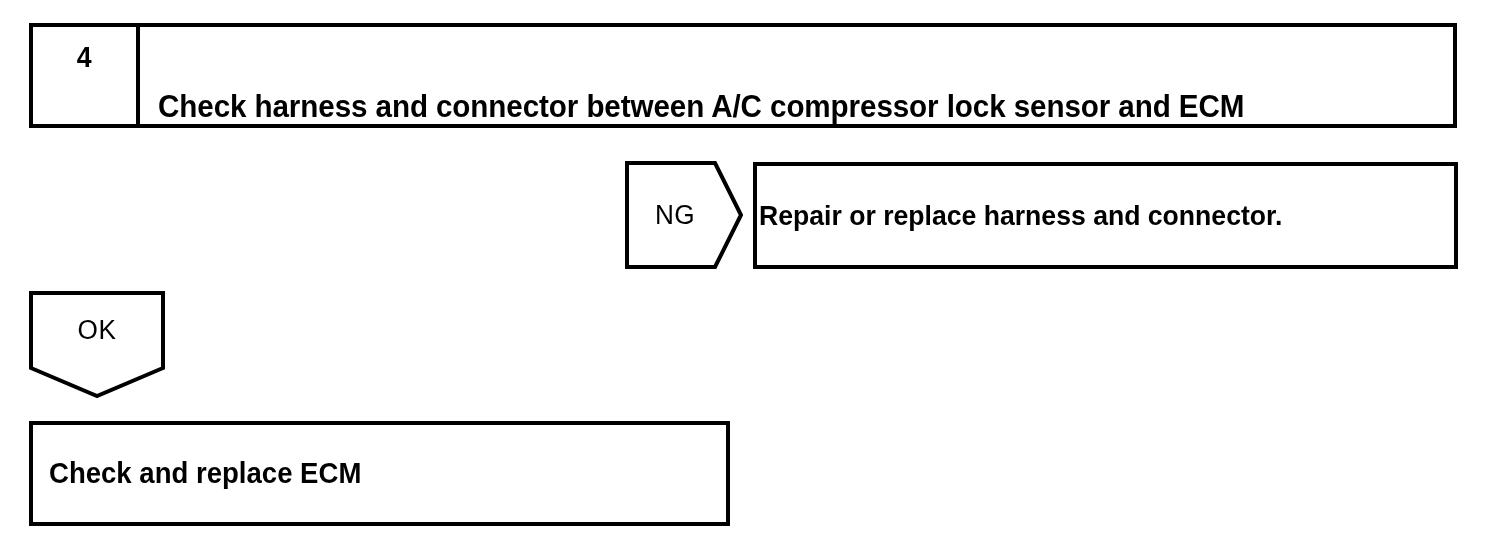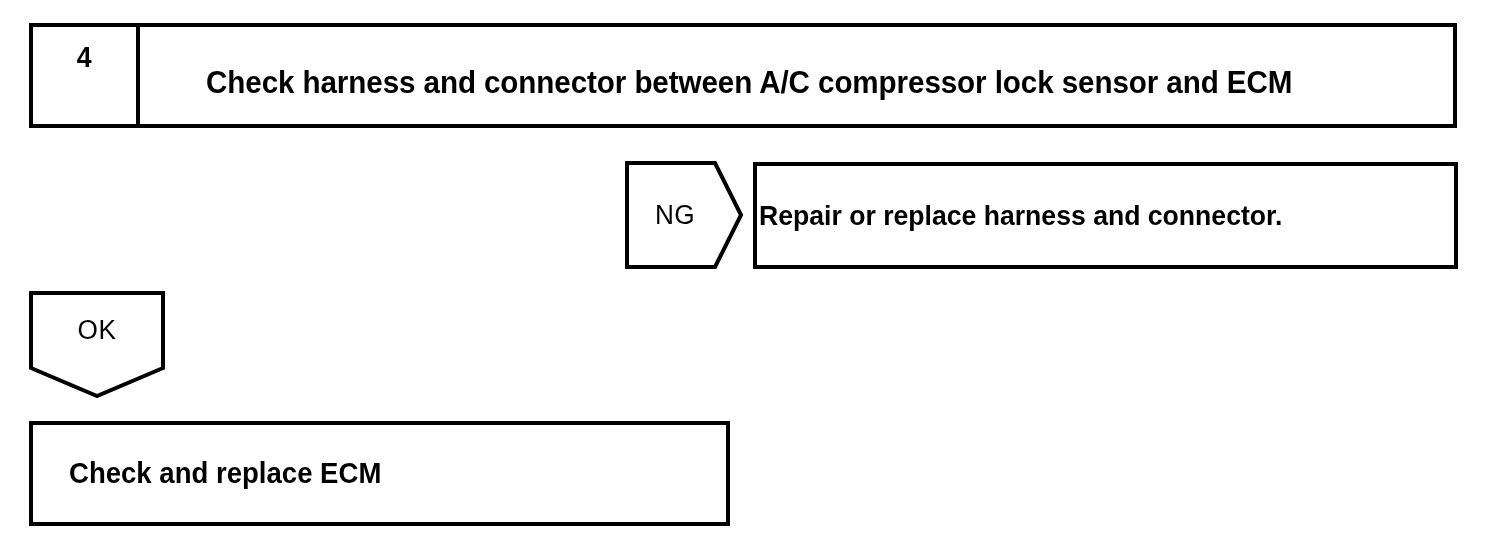--- a/index.html
+++ b/index.html
@@ -43,24 +43,23 @@
     font-size: 29px;
     font-weight: bold;
     letter-spacing: 0px;
     line-height: 1;
     transform: scaleX(0.92);
     transform-origin: center top;
   }
   .step-title-cell {
     flex: 1;
     display: flex;
-    align-items: center;
+    align-items: flex-end;
     padding: 15px 0 0 18px;
     box-sizing: border-box;
-    margin-left: 48px;
   }
   .step-title-cell span {
     font-size: 31px;
     font-weight: bold;
     line-height: 1.05;
     letter-spacing: -0.1px;
     white-space: nowrap;
     transform: scaleX(0.955);
     transform-origin: left top;
   }
@@ -141,21 +140,21 @@
     position: absolute;
     left: 29px;
     top: 421px;
     width: 701px;
     height: 105px;
     border: 4px solid #000;
     box-sizing: border-box;
     background: #fff;
     display: flex;
     align-items: center;
-    padding-left: 36px;
+    padding-left: 16px;
   }
   .final-box span {
     font-size: 29px;
     font-weight: bold;
     letter-spacing: 0px;
     white-space: nowrap;
     transform: scaleX(0.95);
     transform-origin: left center;
   }
 </style>

